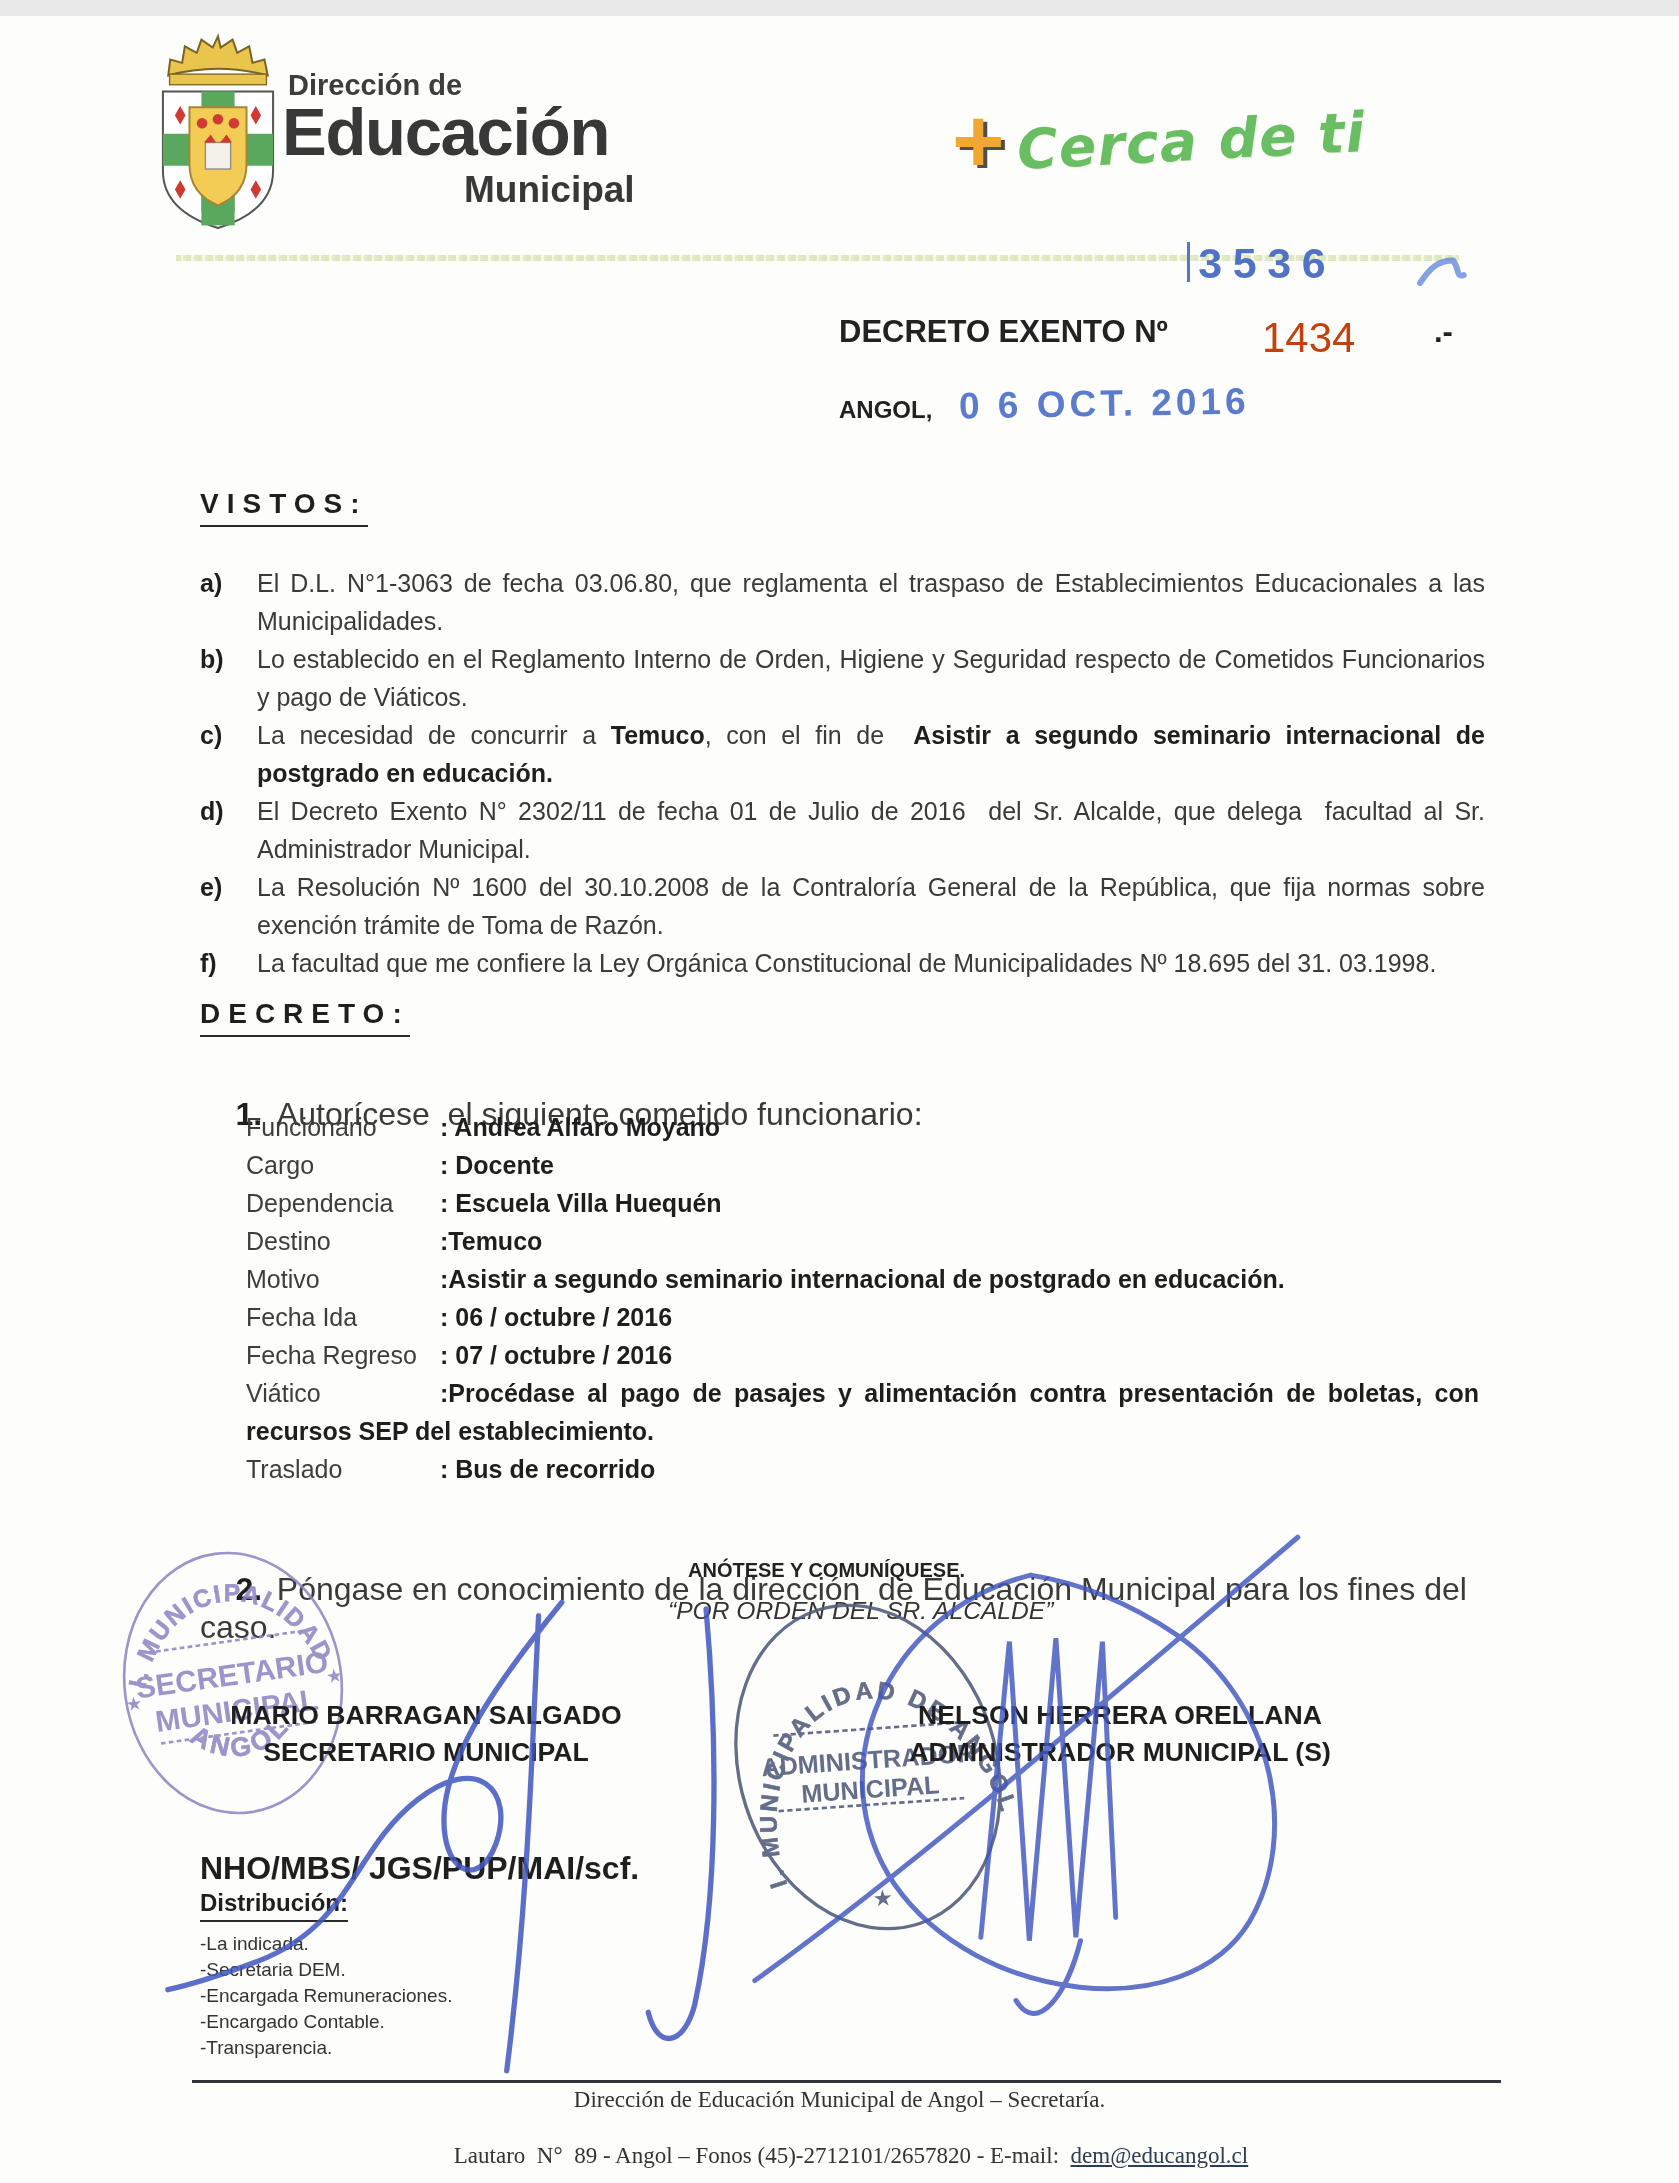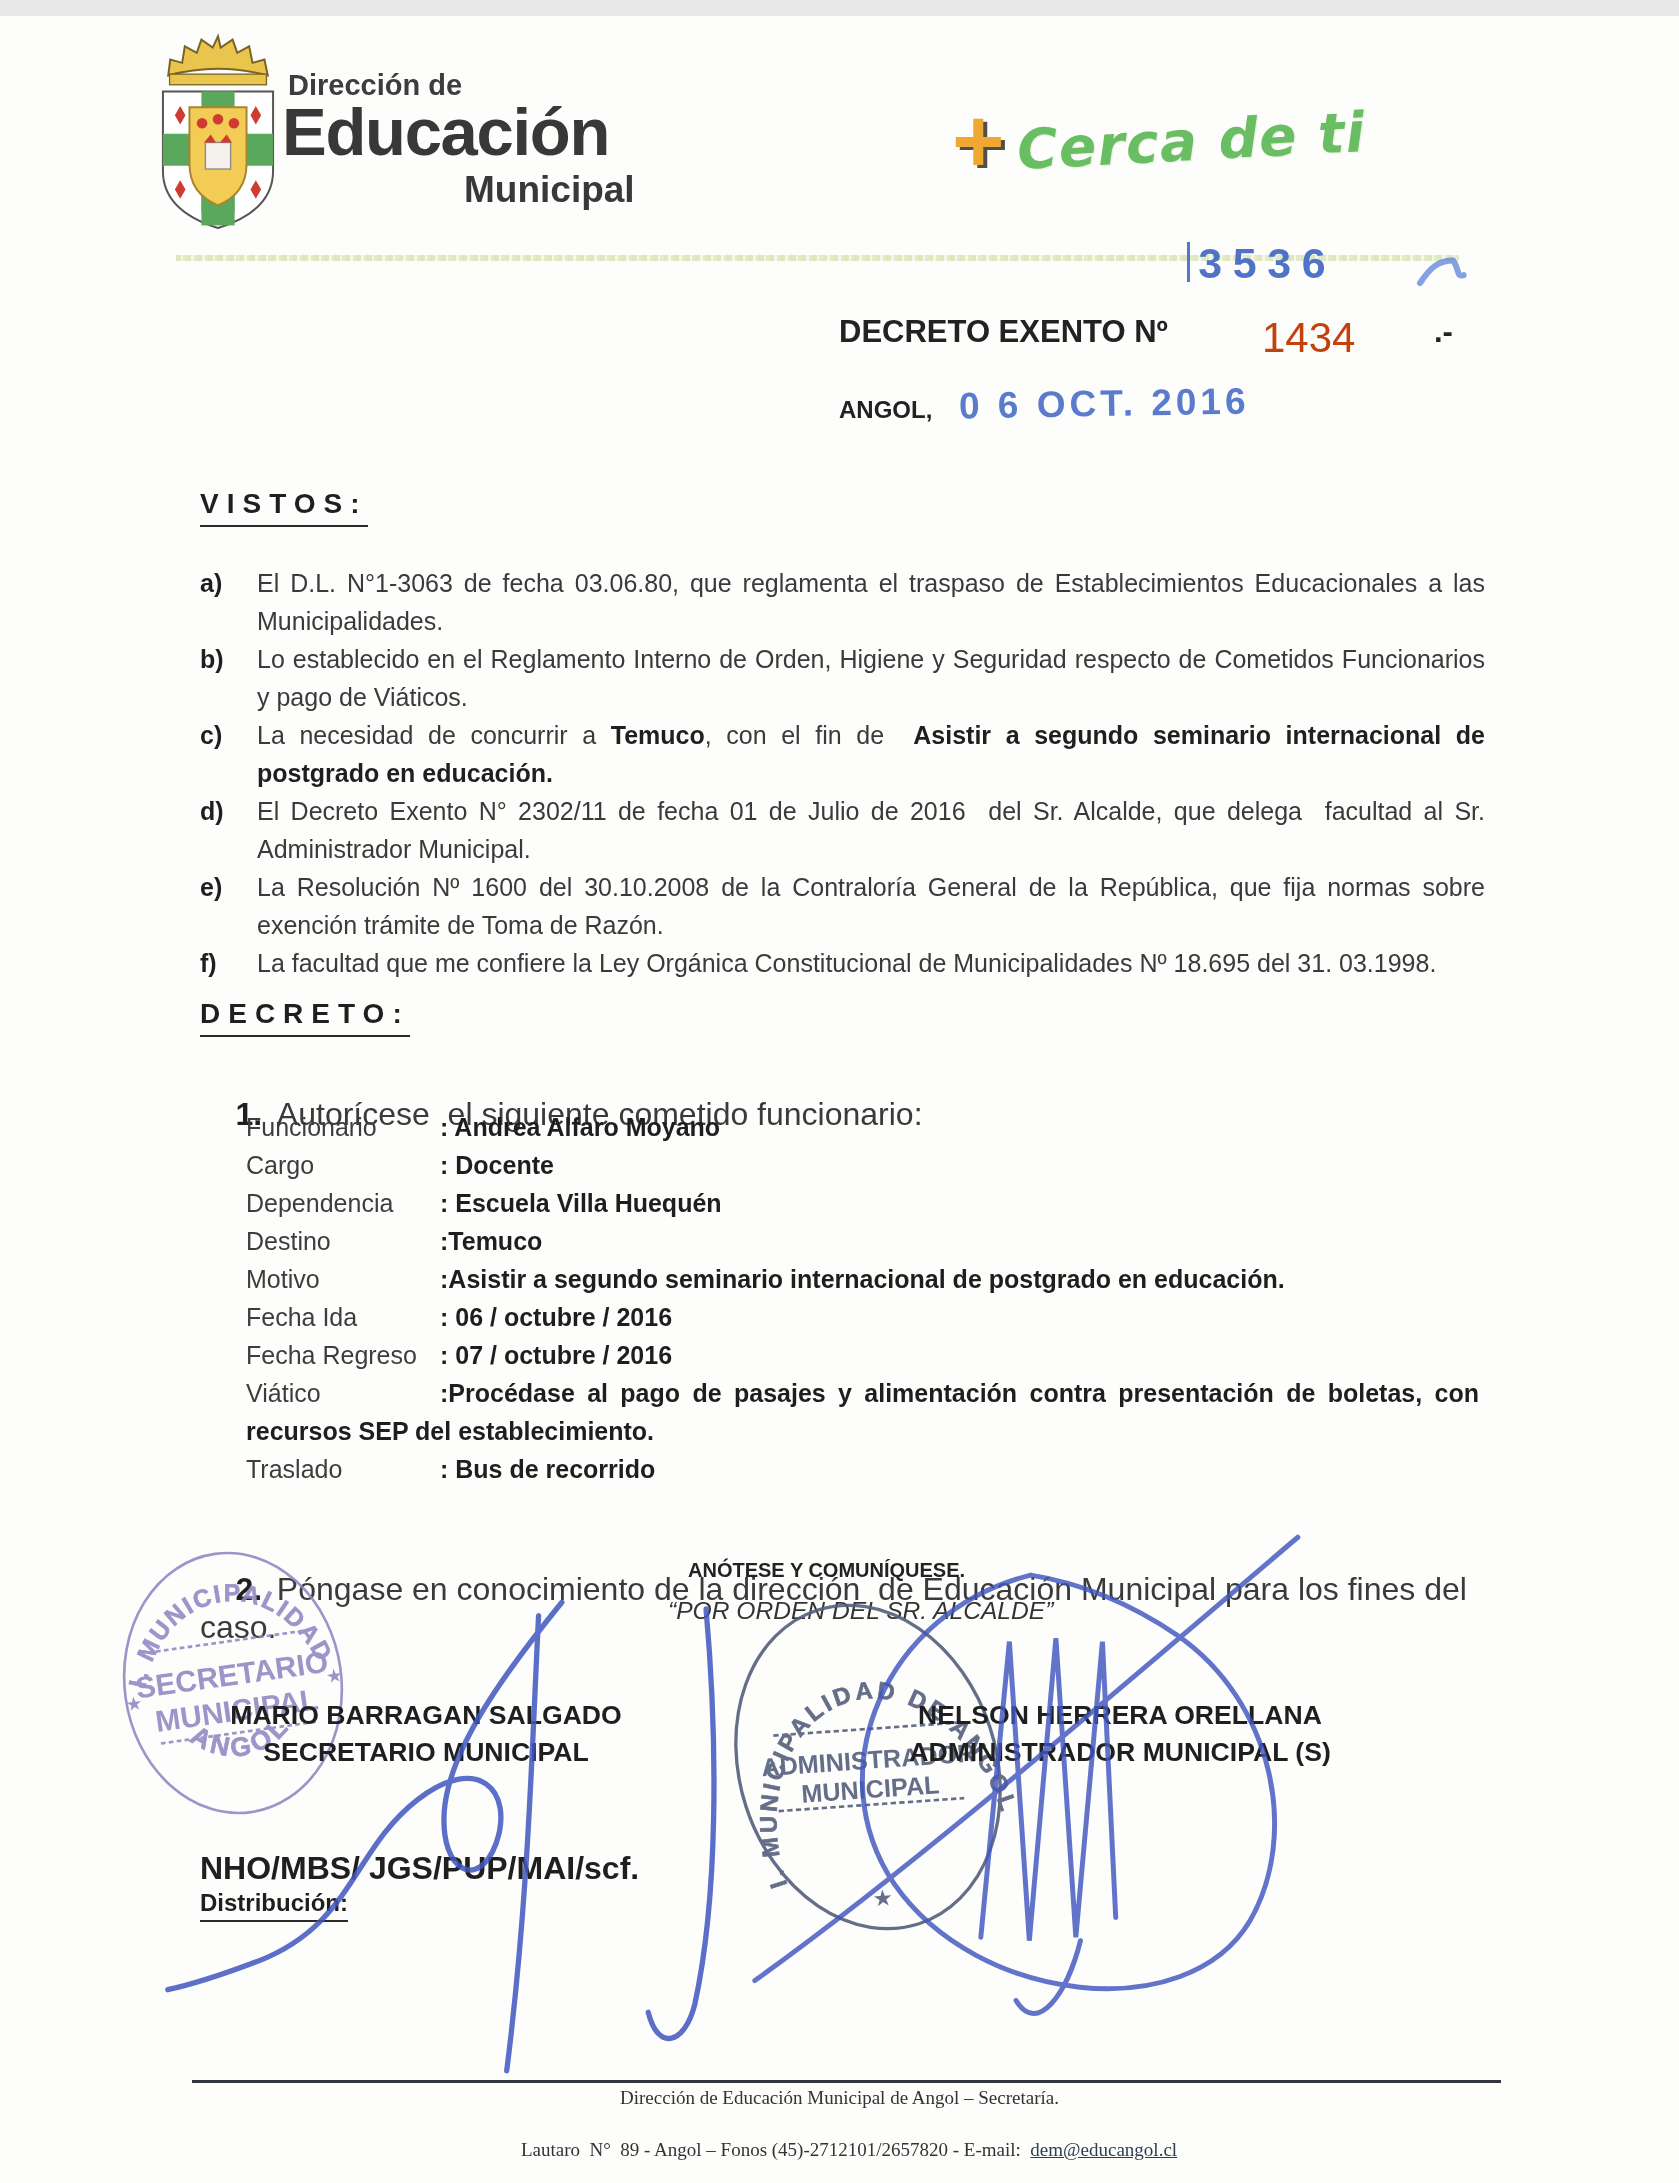--- a/index.html
+++ b/index.html
@@ -70,21 +70,21 @@
 
   
   .initials{left:200px;top:1834px;font-size:32px;font-weight:bold;color:#1f1f1f;}
   .dist-title{left:200px;top:1873px;font-size:24px;font-weight:bold;color:#1f1f1f;
               border-bottom:2.7px solid #2a2a2a;padding-bottom:2.7px;display:inline-block;}
   .dist-list{left:200px;top:1915px;font-size:19px;line-height:26px;color:#333;}
 
   
   .f-rule{left:192px;top:2064px;width:1309px;height:2.7px;background:#30343c;}
   .f-line{left:0;width:1679px;text-align:center;font-family:"Liberation Serif",serif;
-          font-size:19px;color:#333;white-space:pre-wrap;}
+          font-size:23px;color:#333;white-space:pre-wrap;}
   .f1{top:2071px;}
   .f2{top:2101px;}
   .f2 .email{text-decoration:underline;color:#2c3e50;}
 </style>
 </head>
 <body>
 
 <div class="page">
 
   <svg class="abs" style="left:148px;top:17.3px;" width="140" height="207" viewBox="0 0 210 312">
@@ -228,20 +228,27 @@
       <path d="M 470 95 C 250 150 150 390 265 560 C 390 740 705 775 800 615 C 875 485 835 285 690 185 C 628 143 552 108 470 95"></path>
       <path d="M 395 640 L 438 195 L 468 645 L 508 190 L 538 640 L 578 195 L 598 610"></path>
       <path d="M 545 645 C 525 725 480 788 448 735"></path>
     </g>
   </svg>
 
   <div class="abs initials">NHO/MBS/ JGS/PUP/MAI/scf.</div>
   <div class="abs" style="left:200px;top:1873px;">
     <span class="dist-title" style="position:static;">Distribución:</span>
   </div>
+  <div class="abs dist-list" id="dist-list">
+      <div>-La indicada.</div>
+      <div>-Secretaria DEM.</div>
+      <div>-Encargada Remuneraciones.</div>
+      <div>-Encargado Contable.</div>
+      <div>-Transparencia.</div>
+    </div>
 
   <div class="abs f-rule"></div>
   <div class="abs f-line f1">Dirección de Educación Municipal de Angol – Secretaría.</div>
   <div class="abs f-line f2">
     <span>Lautaro  N°  89 - Angol – Fonos (45)-2712101/2657820 - E-mail:  </span><span class="email">dem@educangol.cl</span>
   </div>
 
 </div>
 
 

